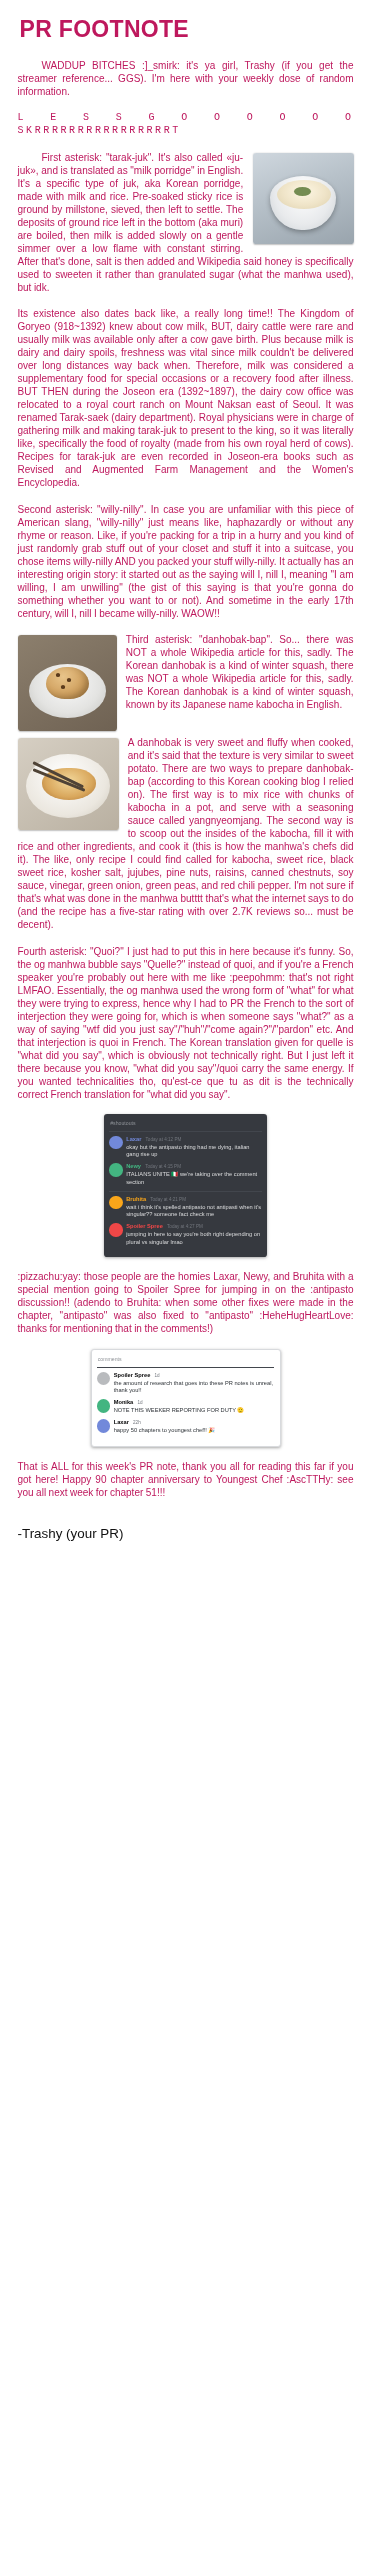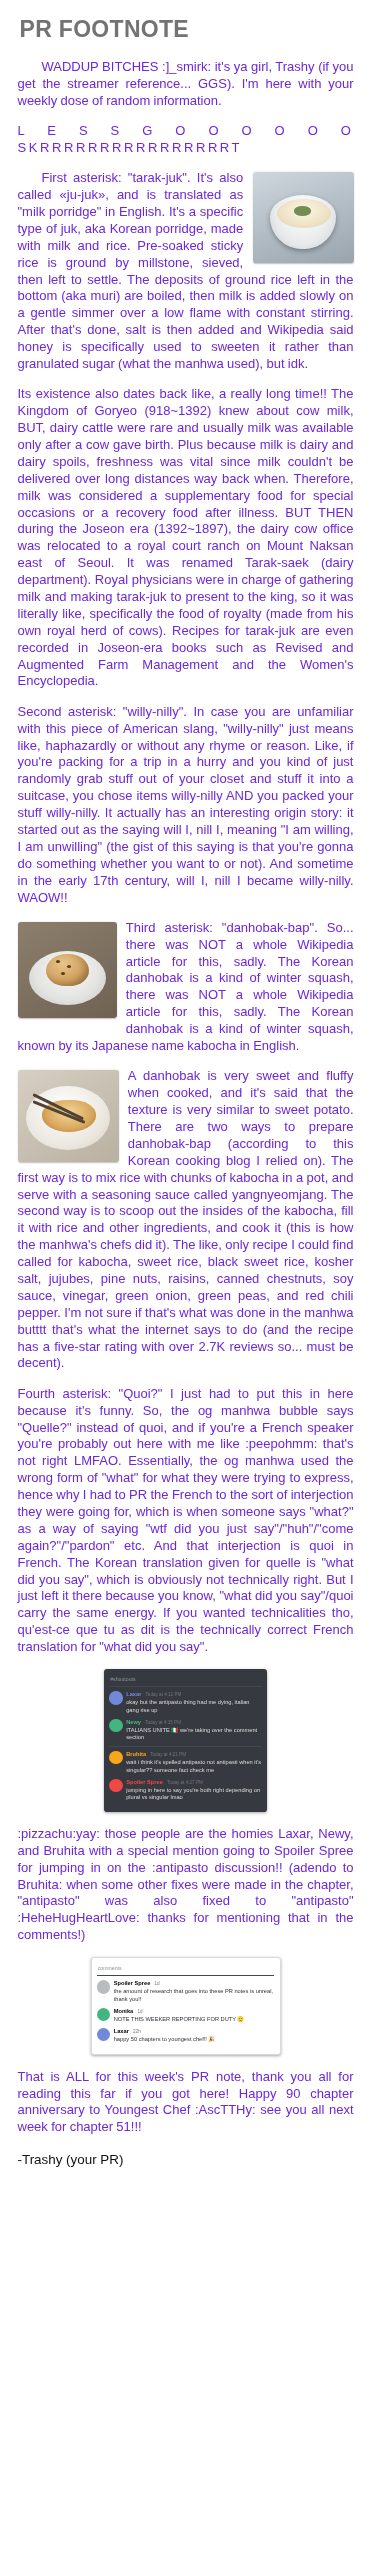--- a/index.html
+++ b/index.html
@@ -18,34 +18,35 @@
     min-height: 4101px;
     padding: 13.4px 17.5px 31px 17.5px;
     background: #ffffff;
     position: relative;
   }
   .title {
     font-size: 23px;
     font-weight: bold;
     letter-spacing: 0.3px;
     margin: 3.1px 0 15.5px 2.1px;
-    color: #737373;
+    color: #be185d;
   }
   p.body {
-    font-size: 13px;
+    font-size: 10px;
     line-height: 1.30;
     margin: 0 0 13.4px 0;
     text-align: justify;
-    color: #6d28d9;
+    color: #be185d;
     word-spacing: -0.3px;
   }
   p.body.indent { text-indent: 24px; }
   .spaced {
     letter-spacing: 2.6px;
     word-spacing: 1px;
+    font-family: Liberation Mono, monospace;
   }
   .figure {
     float: right;
     margin: 2.1px 0 5.2px 9.3px;
     border-radius: 3.1px;
     overflow: hidden;
     box-shadow: 0 0.5px 1.5px rgba(0,0,0,0.25);
   }
   .figure.left {
     float: left;
@@ -192,21 +193,21 @@
   .chat-shot.light {
     background: #ffffff;
     color: #2e3338;
     border: 0.5px solid #d8dadd;
   }
   .chat-shot.light .chat-text { color: #2e3338; }
   .chat-shot.light .chat-name { color: #060607; }
 
   .signature {
     font-size: 13.4px;
-    margin-top: 16px;
+    margin-top: 27px;
     color: #111;
   }
 </style>
 </head>
 <body>
 
 <div class="page">
 
   <h1 class="title">PR FOOTNOTE</h1>
 

